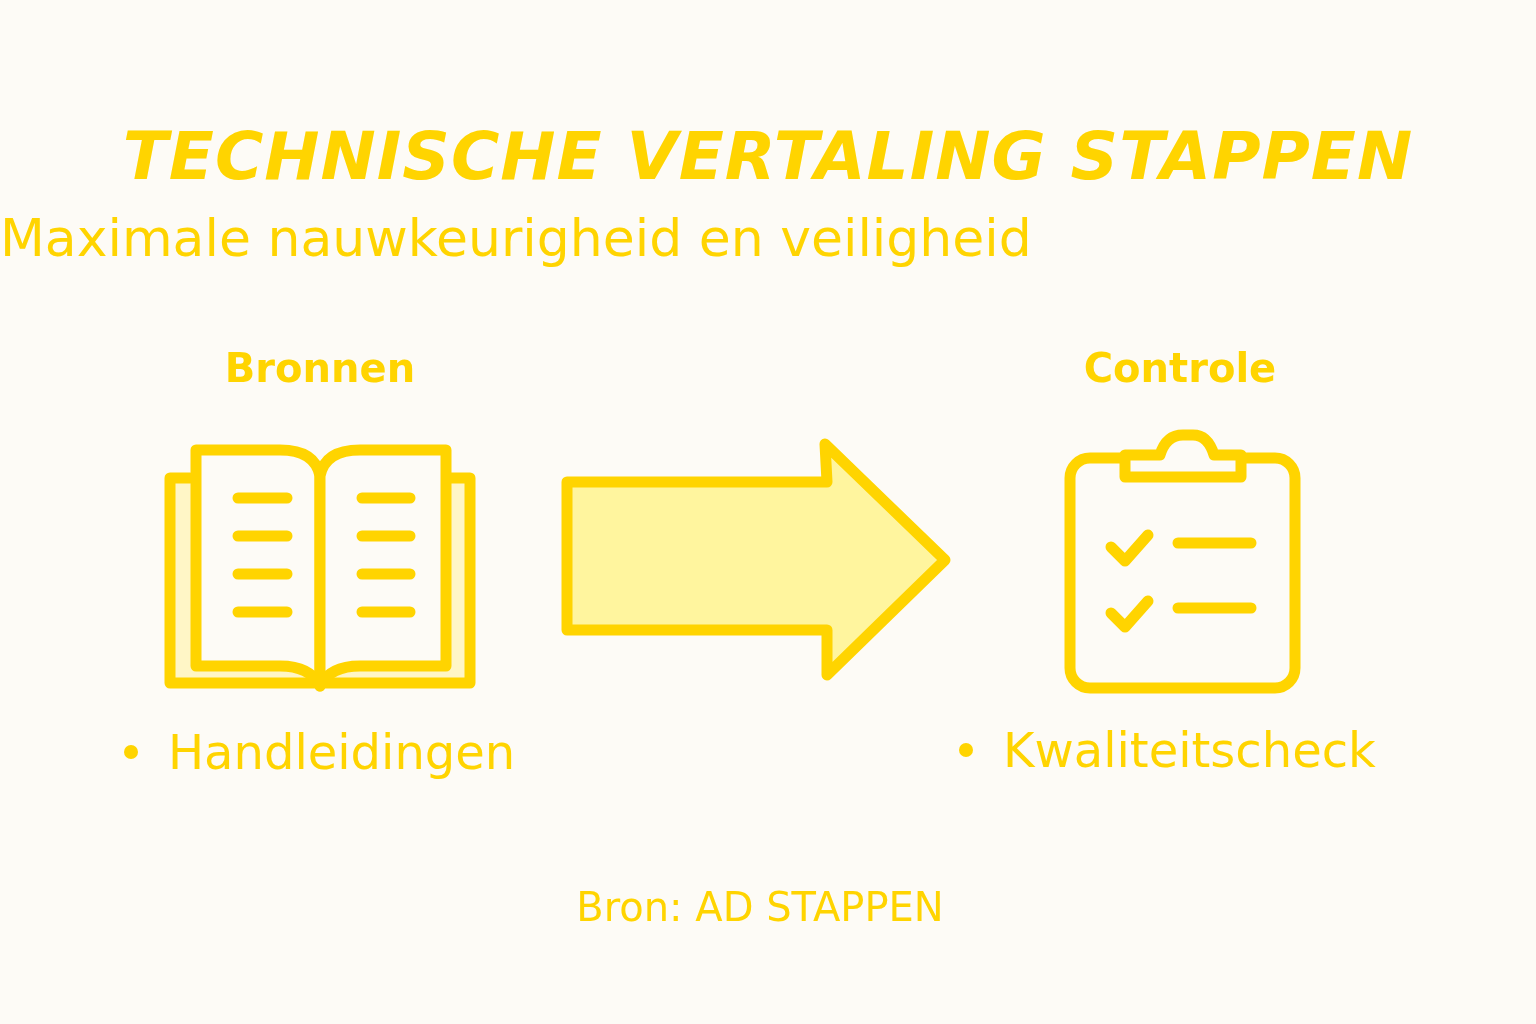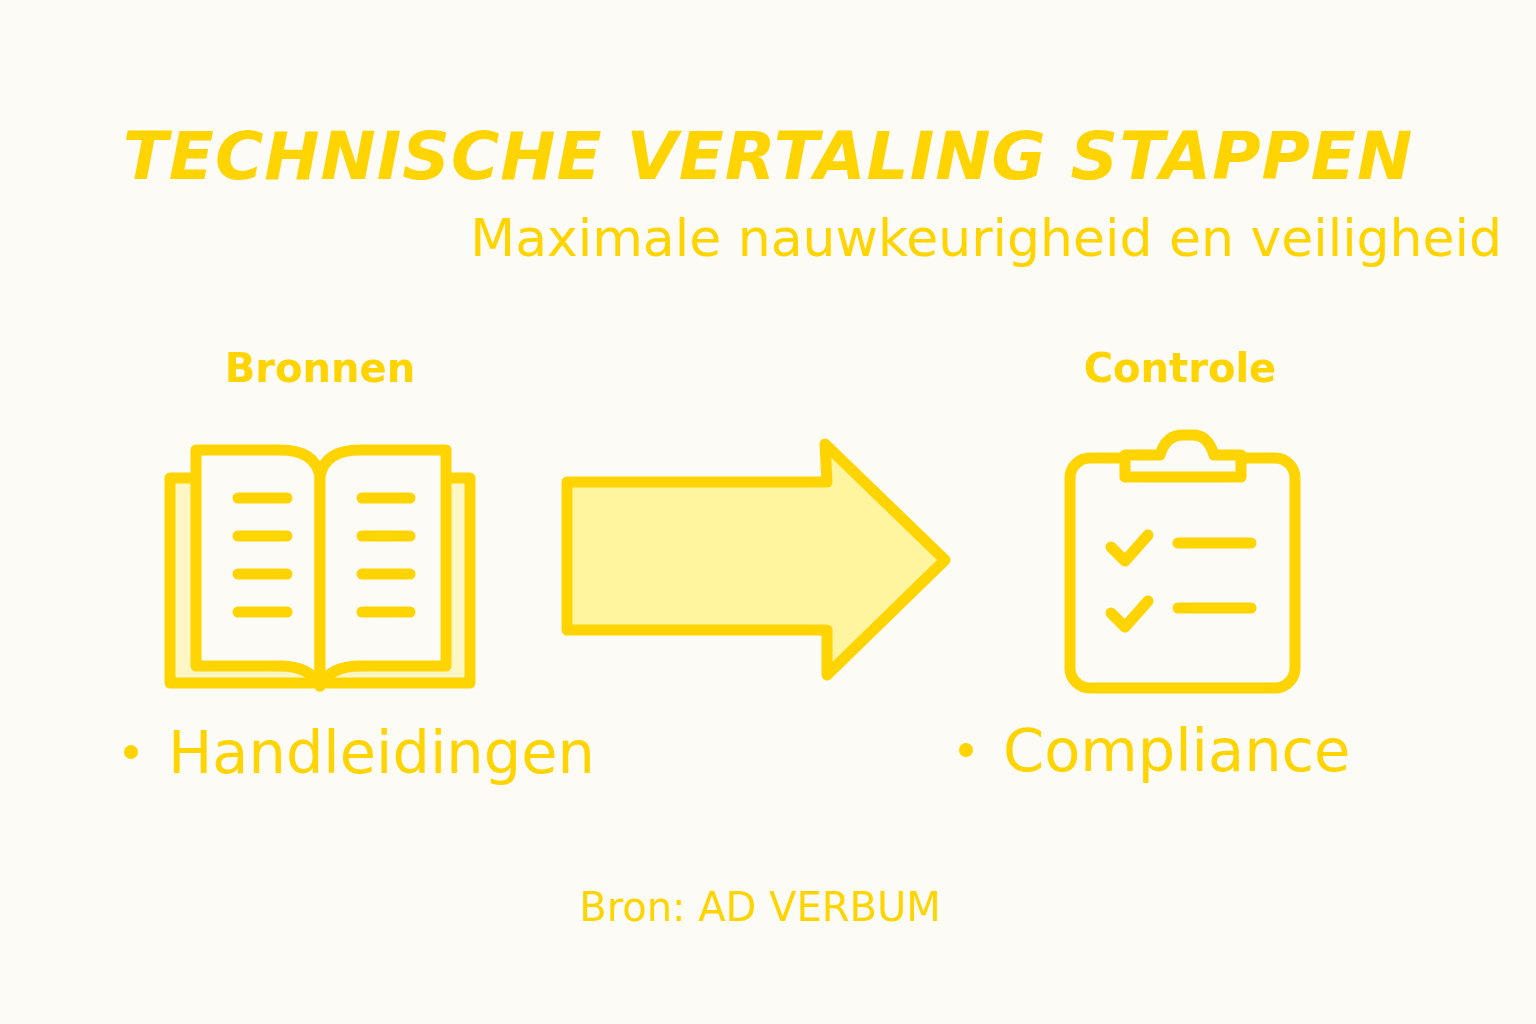--- a/index.html
+++ b/index.html
@@ -9,31 +9,31 @@
       font-family: "DejaVu Sans", sans-serif;
       color: #ffd400;
       position: relative;
     }
     .title {
       position: absolute; left: 0; width: 1536px; top: 118px;
       text-align: center; font-weight: bold; font-size: 66px; letter-spacing: 1px; font-style: italic;
     }
     .subtitle {
       position: absolute; left: 0; width: 1502px; top: 208px;
-      text-align: right; font-size: 52px;
+      text-align: left; font-size: 52px;
     }
     .heading {
       position: absolute; top: 345px; font-weight: bold; font-size: 40px;
     }
     .h-left { left: 160px; width: 320px; text-align: center; }
     .h-right { left: 1020px; width: 320px; text-align: center; }
     svg { position: absolute; }
     ul.bullets {
       position: absolute; margin: 0; padding: 0; list-style: none;
-      font-size: 59px;
+      font-size: 48px;
     }
     ul.bullets li { height: 76px; display: flex; align-items: center; }
     ul.bullets .dot {
       width: 14px; height: 14px; border-radius: 50%; background: #ffd400;
       margin-right: 30px; margin-left: 0;
     }
     .b-left { left: 124px; top: 714px; }
     .b-right { left: 959px; top: 712px; }
     .source {
       position: absolute; left: 0; width: 1520px; top: 884px; text-align: center;
@@ -88,17 +88,17 @@
 <ul class="bullets b-left">
   <li>
       <span class="dot"></span>
       <span>Handleidingen</span>
     </li>
 </ul>
 
 <ul class="bullets b-right">
   <li>
       <span class="dot"></span>
-      <span>Compliance</span>
+      <span>Kwaliteitscheck</span>
     </li>
 </ul>
 
-<div class="source">Bron: AD VERBUM</div>
+<div class="source">Bron: AD STAPPEN</div>
 
 </body></html>

